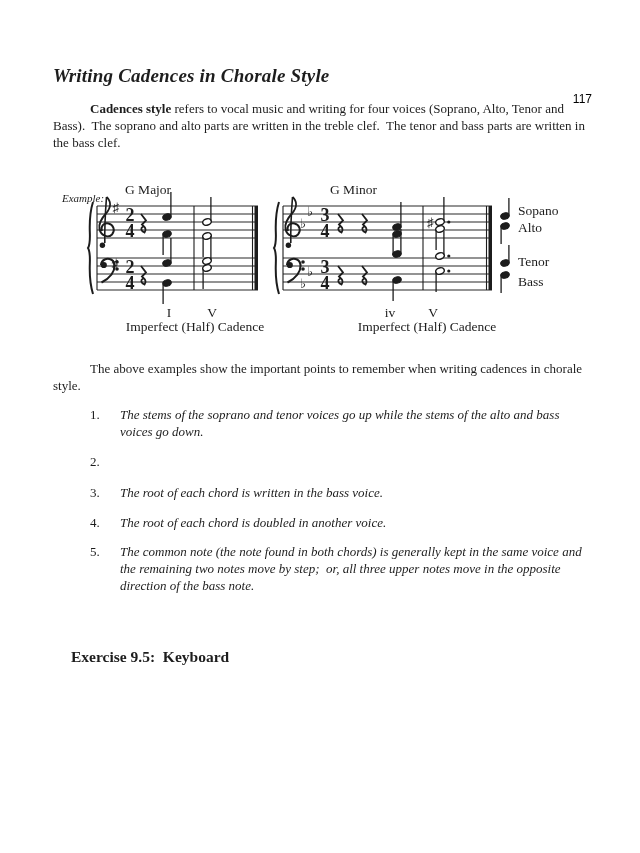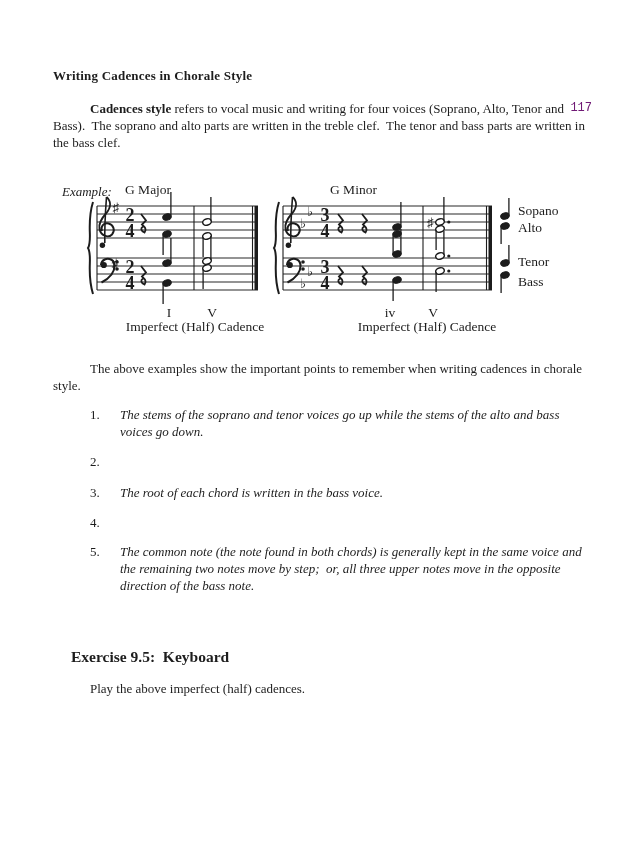--- a/index.html
+++ b/index.html
@@ -1,26 +1,26 @@
 <!DOCTYPE html>
 <html><head>
 <meta charset="utf-8">
 <style>
   html,body{margin:0;padding:0;}
   body{
     width:640px;height:853px;background:#ffffff;position:relative;overflow:hidden;
     font-family:"Liberation Serif","DejaVu Serif",serif;color:#1d1d1d;
   }
   .page{position:relative;width:640px;height:853px;padding:0 52px 0 53px;box-sizing:border-box;}
-  .page-number{position:absolute;top:33px;right:48px;font-family:Liberation Mono, monospace;
-    font-size:12px;color:#701a75;}
-  h1.main-heading{margin:68px 0 0 0;font-size:13px;line-height:16px;font-weight:bold;letter-spacing:.2px;}
+  .page-number{position:absolute;top:24px;right:48px;font-family:Liberation Sans, sans-serif;
+    font-size:12px;color:#000000;}
+  h1.main-heading{margin:68px 0 0 0;font-size:19px;line-height:16px;font-weight:bold;letter-spacing:.2px;font-style:italic;}
   p.body-para{margin:16px 0 0 0;font-size:13px;line-height:17px;text-indent:37px;white-space:pre-wrap;}
   .figure{position:relative;margin-top:21px;height:165px;}
-  .example-label{position:absolute;left:9px;top:12px;font-style:italic;font-size:13px;}
+  .example-label{position:absolute;left:9px;top:20px;font-style:italic;font-size:11px;}
   .figure svg{position:absolute;left:-53px;top:0;}
   p.para2{margin:23px 0 12px 0;font-size:13px;line-height:17px;text-indent:37px;white-space:pre-wrap;}
   .rules-list{margin:0;}
   .rule-row{display:flex;padding-left:37px;font-size:13px;line-height:17px;}
   .rule-num{width:30px;flex:0 0 30px;}
   .rule-text{flex:1;white-space:pre-wrap;font-style:italic;}
   .r1{margin-top:10px;} .r2{margin-top:13px;} .r3{margin-top:14px;} .r4{margin-top:13px;} .r5{margin-top:12px;}
   h2.exercise-heading{margin:55px 0 0 18px;font-size:15.5px;line-height:16px;font-weight:bold;white-space:pre-wrap;}
   p.exercise-text{margin:15px 0 0 0;font-size:13px;line-height:17px;margin-left:37px;}
 </style>
@@ -177,22 +177,22 @@
     </div>
     <div class="rule-row r2">
       <span class="rule-num">2.</span>
     </div>
     <div class="rule-row r3">
       <span class="rule-num">3.</span>
       <span class="rule-text">The root of each chord is written in the bass voice.</span>
     </div>
     <div class="rule-row r4">
       <span class="rule-num">4.</span>
+      <span class="rule-text">The root of each chord is doubled in another voice.</span>
     </div>
     <div class="rule-row r5">
       <span class="rule-num">5.</span>
       <span class="rule-text">The common note (the note found in both chords) is generally kept in the same voice and the remaining two notes move by step;  or, all three upper notes move in the opposite direction of the bass note.</span>
     </div>
   </div>
 
   <h2 class="exercise-heading">Exercise 9.5:  Keyboard</h2>
-  <p class="exercise-text">Play the above imperfect (half) cadences.</p>
 </div>
 
 </body></html>

